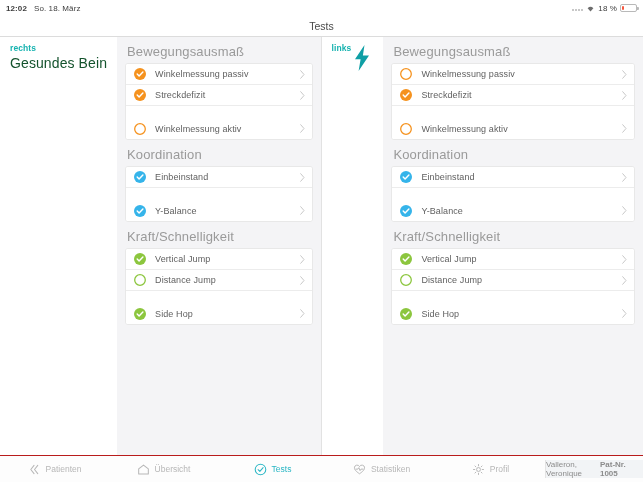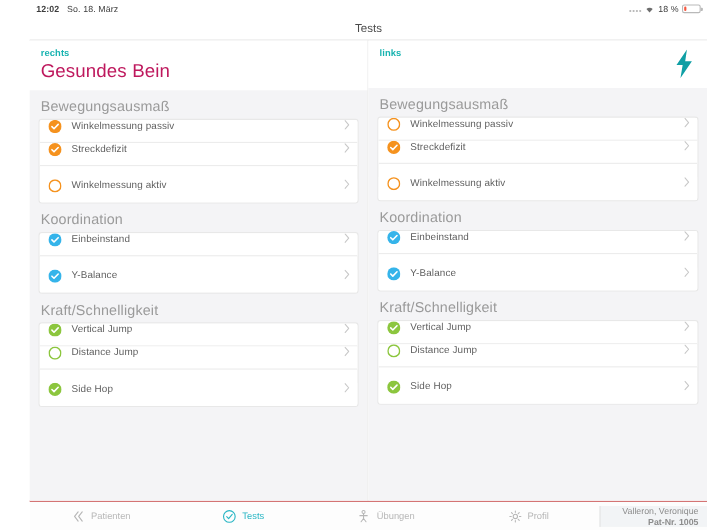--- a/index.html
+++ b/index.html
@@ -2,21 +2,21 @@
 <html><head>
 <meta charset="utf-8">
 <style>
   * { box-sizing: border-box; margin: 0; padding: 0; }
   html, body {
     width: 643px; height: 482px;
     font-family: "Liberation Sans", sans-serif;
     background: #ffffff;
     overflow: hidden;
   }
-  .app { position: relative; width: 643px; height: 482px; display: flex; flex-direction: column; background:#fff;padding-left:27px; }
+  .app { position: relative; width: 643px; height: 482px; display: flex; flex-direction: column; background:#fff; }
 
   
   .statusbar {
     height: 16px; flex: 0 0 16px;
     display: flex; align-items: center;
     padding: 0 6px;
     font-size: 8px; color: #3c3c3c;
     letter-spacing: .1px;
   }
   .sb-left { display: flex; align-items: center; gap: 7px; }
@@ -36,52 +36,52 @@
   .navbar {
     height: 21px; flex: 0 0 21px;
     display: flex; align-items: center; justify-content: center;
     background: #ffffff;
     border-bottom: 1px solid #dcdcdc;
   }
   .nav-title { font-size: 10.5px; color: #4a4a4a; }
 
   
   .content { flex: 1 1 auto; display: flex; position: relative; background: #ffffff; min-height: 0; }
-  .pane { width: 50%; position: relative; background: #ffffff; display:flex; flex-direction: column; }
+  .pane { width: 50%; position: relative; background: #ffffff; display:flex; }
   .pane.left { border-right: 1px solid #e2e2e2; }
 
   .pane-header {
     padding: 6px 10px 7px 10px;
     background: #ffffff;
     display: flex; align-items: flex-start;
     position: relative;
     flex: 0 0 auto;
   }
   .pane-header-texts { display: flex; flex-direction: column; gap: 2px; }
   .side-label { font-size: 8.5px; font-weight: 700; color: #17b3b0; letter-spacing: .1px; }
-  .leg-title { font-size: 17px; color: #be185d; font-weight: 400; letter-spacing: .1px; }
+  .leg-title { font-size: 14px; color: #14532d; font-weight: 400; letter-spacing: .1px; }
   .bolt { margin-left: auto; width: 22px; height: 30px; display:flex; align-items:center; justify-content:center; }
 
   .pane-body { flex: 1 1 auto; background: #f4f4f6; padding: 0 0 4px 0; overflow: hidden; }
   .section { padding: 0; }
   .section-title {
     font-size: 13px; color: #9a9a9a;
     padding: 7px 10px 4px 10px;
     letter-spacing: .15px;
   }
   .card {
     background: #ffffff;
     margin: 0 8px;
     border-radius: 3px;
     border: 1px solid #e8e8e8;
     overflow: hidden;
   }
   .row {
     height: 21px;
-    display: flex; align-items: flex-start;
+    display: flex; align-items: center;
     padding: 0 7px 0 8px;
     border-bottom: 1px solid #ececec;
     background: #fff;
   }
   .row:last-child { border-bottom: none; margin-top: 12px; }
   .row-badge { width: 12px; height: 12px; flex: 0 0 12px; border-radius: 50%; position: relative; }
   .row-badge svg { position:absolute; left:0; top:0; }
   .row-label { font-size: 9px; color: #5f5f5f; margin-left: 9px; letter-spacing: .1px; }
   .chev { margin-left: auto; color: #c6c6c6; font-size: 9px; line-height: 1; }
   .chev svg { display:block; }
@@ -97,21 +97,21 @@
   .tab {
     flex: 1 1 0; display: flex; align-items: center; justify-content: center; gap: 5px;
     font-size: 8.5px; color: #b7b7b7; height: 100%;
   }
   .tab.active { color: #29b6c4; }
   .tab-icon { width: 13px; height: 13px; display: flex; align-items: center; justify-content: center; }
   .patient-box {
     flex: 0 0 98px;
     background: #f2f4f6;
     border-left: 1px solid #e3e3e3;
-    display: flex; flex-direction: column; align-items: flex-end; justify-content: center;
+    display: flex; align-items: flex-end; justify-content: center;
     padding-right: 8px; gap: 1px;
   }
   .pat-name { font-size: 8px; color: #8c8c8c; }
   .pat-nr { font-size: 8px; color: #8c8c8c; font-weight: bold; }
 </style>
 </head>
 <body>
 
 <div class="app">
 
@@ -422,37 +422,45 @@
   <div class="tabbar">
     <div class="tabs" id="tabs">
         <div class="tab">
           <span class="tab-icon">
             <svg width="13" height="13" viewBox="0 0 14 14">
               <path d="M6.5 2.5 L3 7 L6.5 11.5 M10.5 2.5 L7 7 L10.5 11.5" fill="none" stroke="currentColor" stroke-width="1.1" stroke-linecap="round" stroke-linejoin="round"></path>
             </svg>
           </span>
           <span>Patienten</span>
         </div>
+        <div class="tab">
+          <span class="tab-icon">
+            <svg width="13" height="13" viewBox="0 0 14 14">
+              <path d="M1.8 6.4 L7 2.2 L12.2 6.4 L12.2 11.8 L1.8 11.8 Z" fill="none" stroke="currentColor" stroke-width="1.1" stroke-linejoin="round"></path>
+            </svg>
+          </span>
+          <span>Übersicht</span>
+        </div>
         <div class="tab active">
           <span class="tab-icon">
             <svg width="13" height="13" viewBox="0 0 14 14">
               <circle cx="7" cy="7" r="5.7" fill="none" stroke="currentColor" stroke-width="1.1"></circle>
               <path d="M4.4 7.2 L6.3 9.1 L9.8 4.9" fill="none" stroke="currentColor" stroke-width="1.1" stroke-linecap="round" stroke-linejoin="round"></path>
             </svg>
           </span>
           <span>Tests</span>
         </div>
         <div class="tab">
           <span class="tab-icon">
             <svg width="13" height="13" viewBox="0 0 14 14">
-              <circle cx="7" cy="2.6" r="1.5" fill="none" stroke="currentColor" stroke-width="1.05"></circle>
-              <path d="M7 4.2 L7 9 M3.4 6.2 L10.6 6.2 M7 9 L4.6 12.2 M7 9 L9.4 12.2" fill="none" stroke="currentColor" stroke-width="1.05" stroke-linecap="round"></path>
-            </svg>
-          </span>
-          <span>Übungen</span>
+              <path d="M7 11.6 C3 8.8 1.5 7 1.5 5.2 A2.9 2.9 0 0 1 7 3.9 A2.9 2.9 0 0 1 12.5 5.2 C12.5 7 11 8.8 7 11.6 Z" fill="none" stroke="currentColor" stroke-width="1.05" stroke-linejoin="round"></path>
+              <path d="M3 6.6 L5.2 6.6 L6.3 5 L7.6 8.2 L8.6 6.6 L11 6.6" fill="none" stroke="currentColor" stroke-width="1.05" stroke-linecap="round" stroke-linejoin="round"></path>
+            </svg>
+          </span>
+          <span>Statistiken</span>
         </div>
         <div class="tab">
           <span class="tab-icon">
             <svg width="13" height="13" viewBox="0 0 14 14">
               <circle cx="7" cy="7" r="2.1" fill="none" stroke="currentColor" stroke-width="1.05"></circle>
               <path d="M7 1.6 L7 3 M7 11 L7 12.4 M1.6 7 L3 7 M11 7 L12.4 7 M3.2 3.2 L4.2 4.2 M9.8 9.8 L10.8 10.8 M10.8 3.2 L9.8 4.2 M4.2 9.8 L3.2 10.8" fill="none" stroke="currentColor" stroke-width="1.05" stroke-linecap="round"></path>
             </svg>
           </span>
           <span>Profil</span>
         </div>

